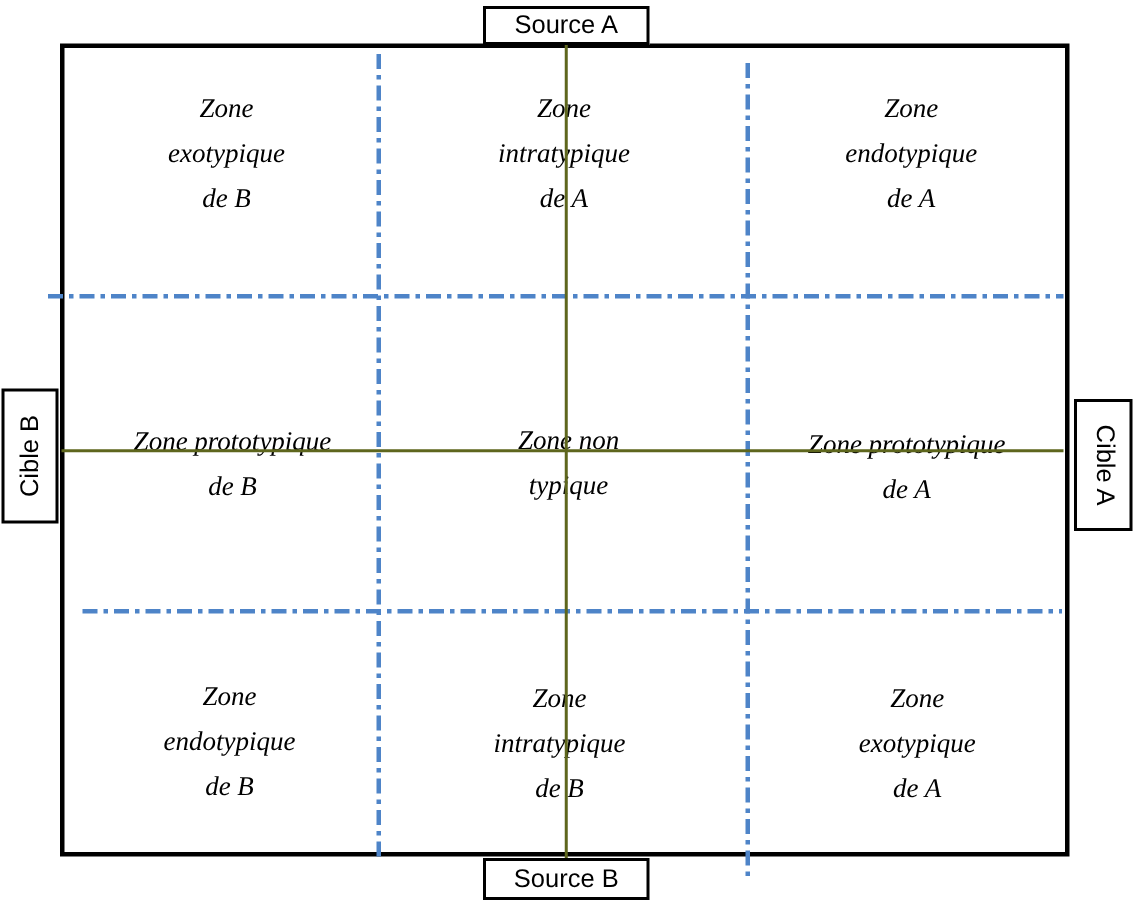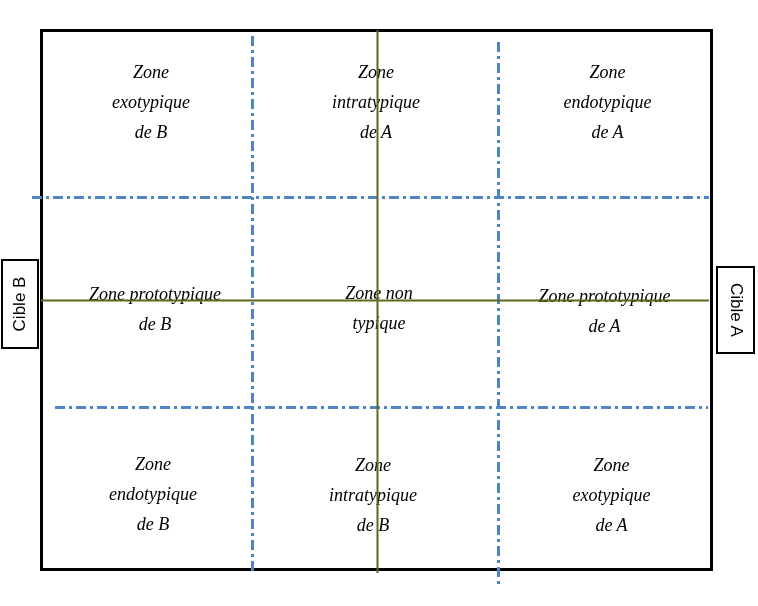--- a/index.html
+++ b/index.html
@@ -124,20 +124,26 @@
     <line x1="252.5" y1="36" x2="252.5" y2="571" stroke-width="3" stroke-dasharray="10 4 3 4" stroke="#4e84c8"></line>
     <line x1="498.5" y1="42" x2="498.5" y2="585" stroke-width="3" stroke-dasharray="10 4 3 4" stroke="#4e84c8"></line>
 
     <line x1="32" y1="197.5" x2="709" y2="197.5" stroke-width="3" stroke-dasharray="10 4 3 4" stroke="#4e84c8"></line>
     <line x1="55" y1="407.5" x2="708" y2="407.5" stroke-width="3" stroke-dasharray="10 4 3 4" stroke="#4e84c8"></line>
 
     <line x1="377.5" y1="30" x2="377.5" y2="573" stroke-width="2" stroke="#5e661d"></line>
     <line x1="41" y1="300.5" x2="709" y2="300.5" stroke-width="2" stroke="#5e661d"></line>
   </svg>
 
+  <div class="tab" style="left:322px; top:4px;   width:111px; height:26px;">
+    <span>Source A</span>
+  </div>
+  <div class="tab" style="left:322px; top:572px; width:111px; height:28px;">
+    <span>Source B</span>
+  </div>
   <div class="tab" style="left:1px;   top:259px; width:38px;  height:90px;">
     <span class="vtext rot-ccw">Cible B</span>
   </div>
   <div class="tab" style="left:716px; top:266px; width:39px;  height:88px;">
     <span class="vtext rot-cw">Cible A</span>
   </div>
 
 </div>
 
 </body></html>

